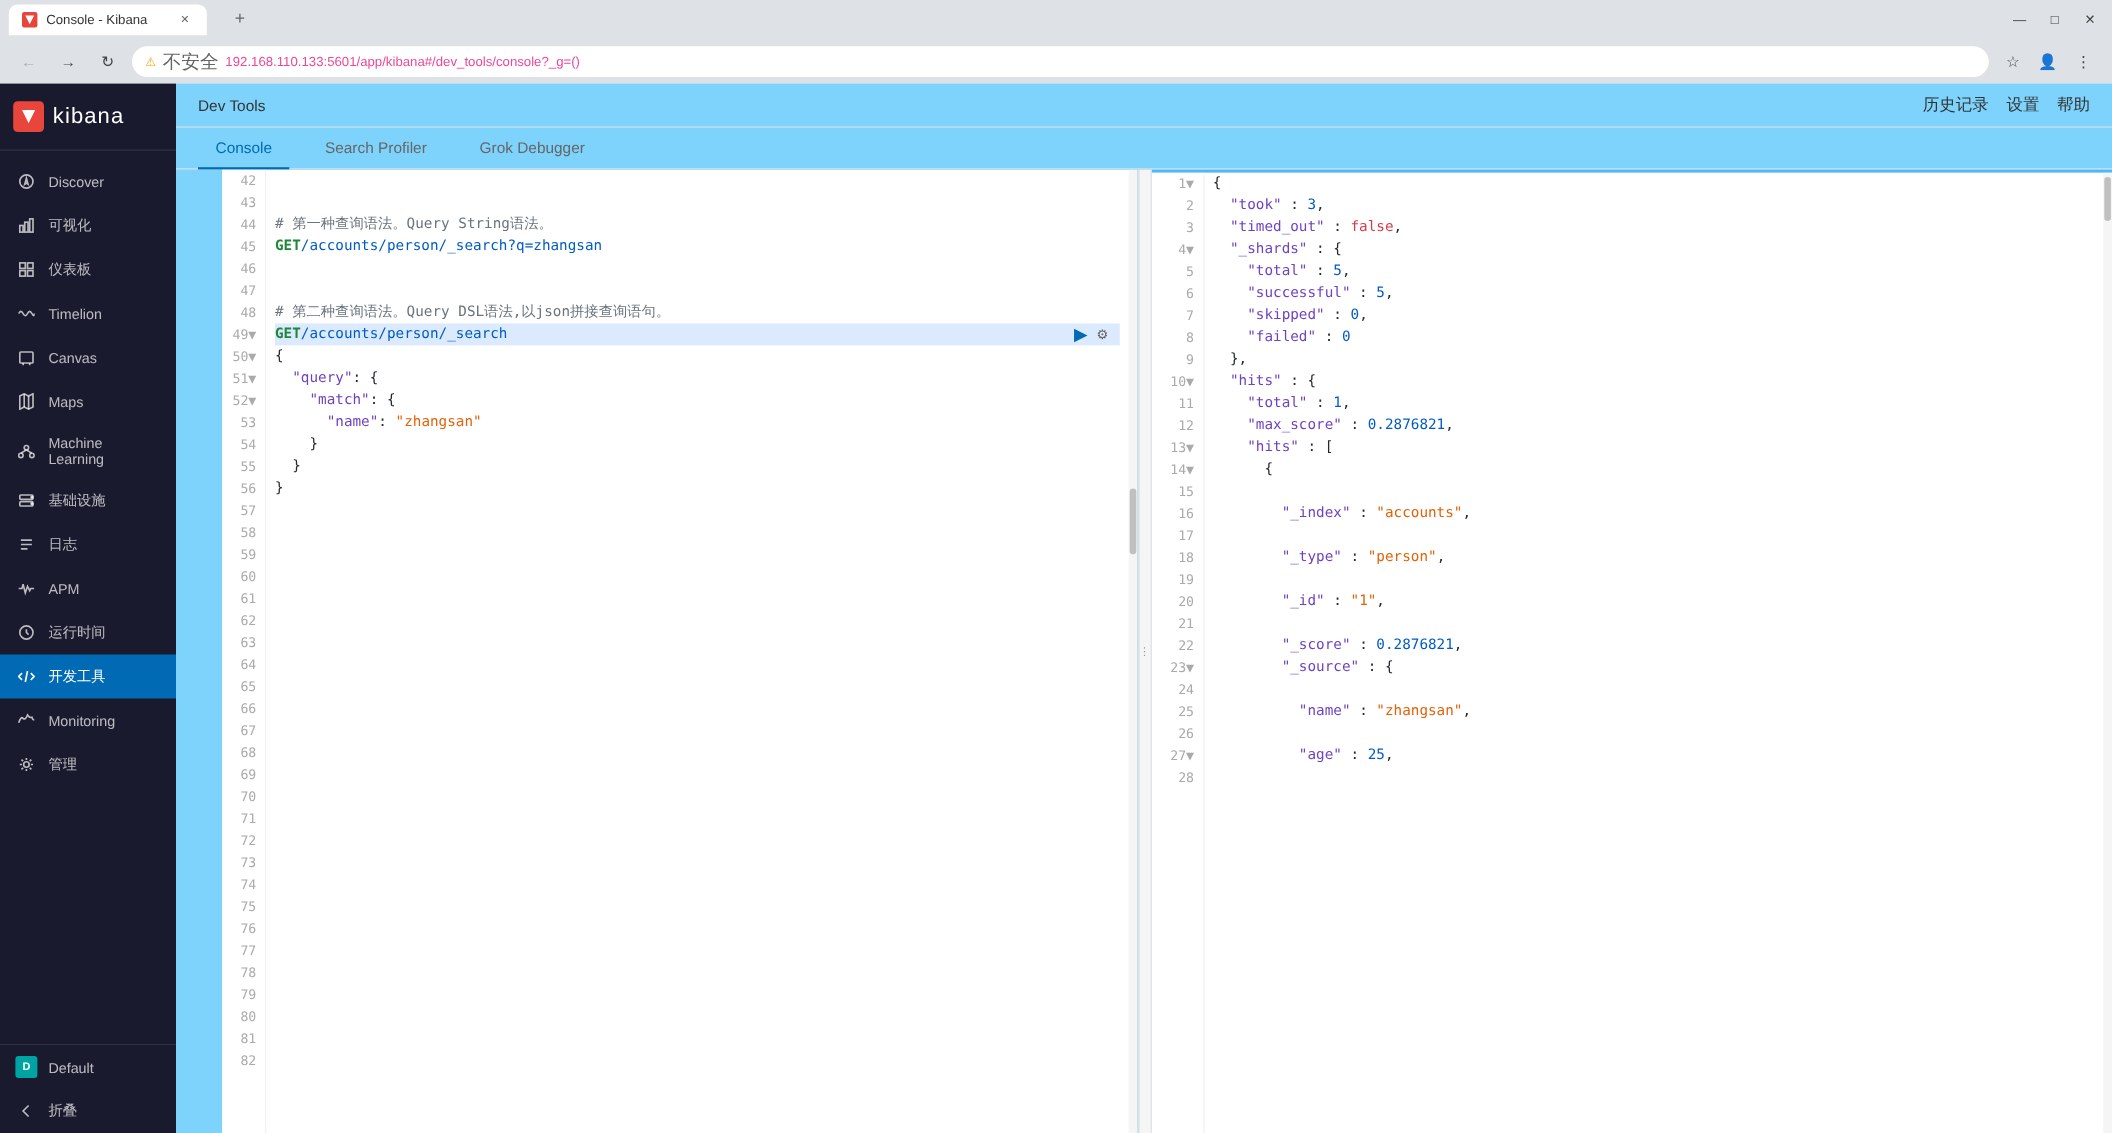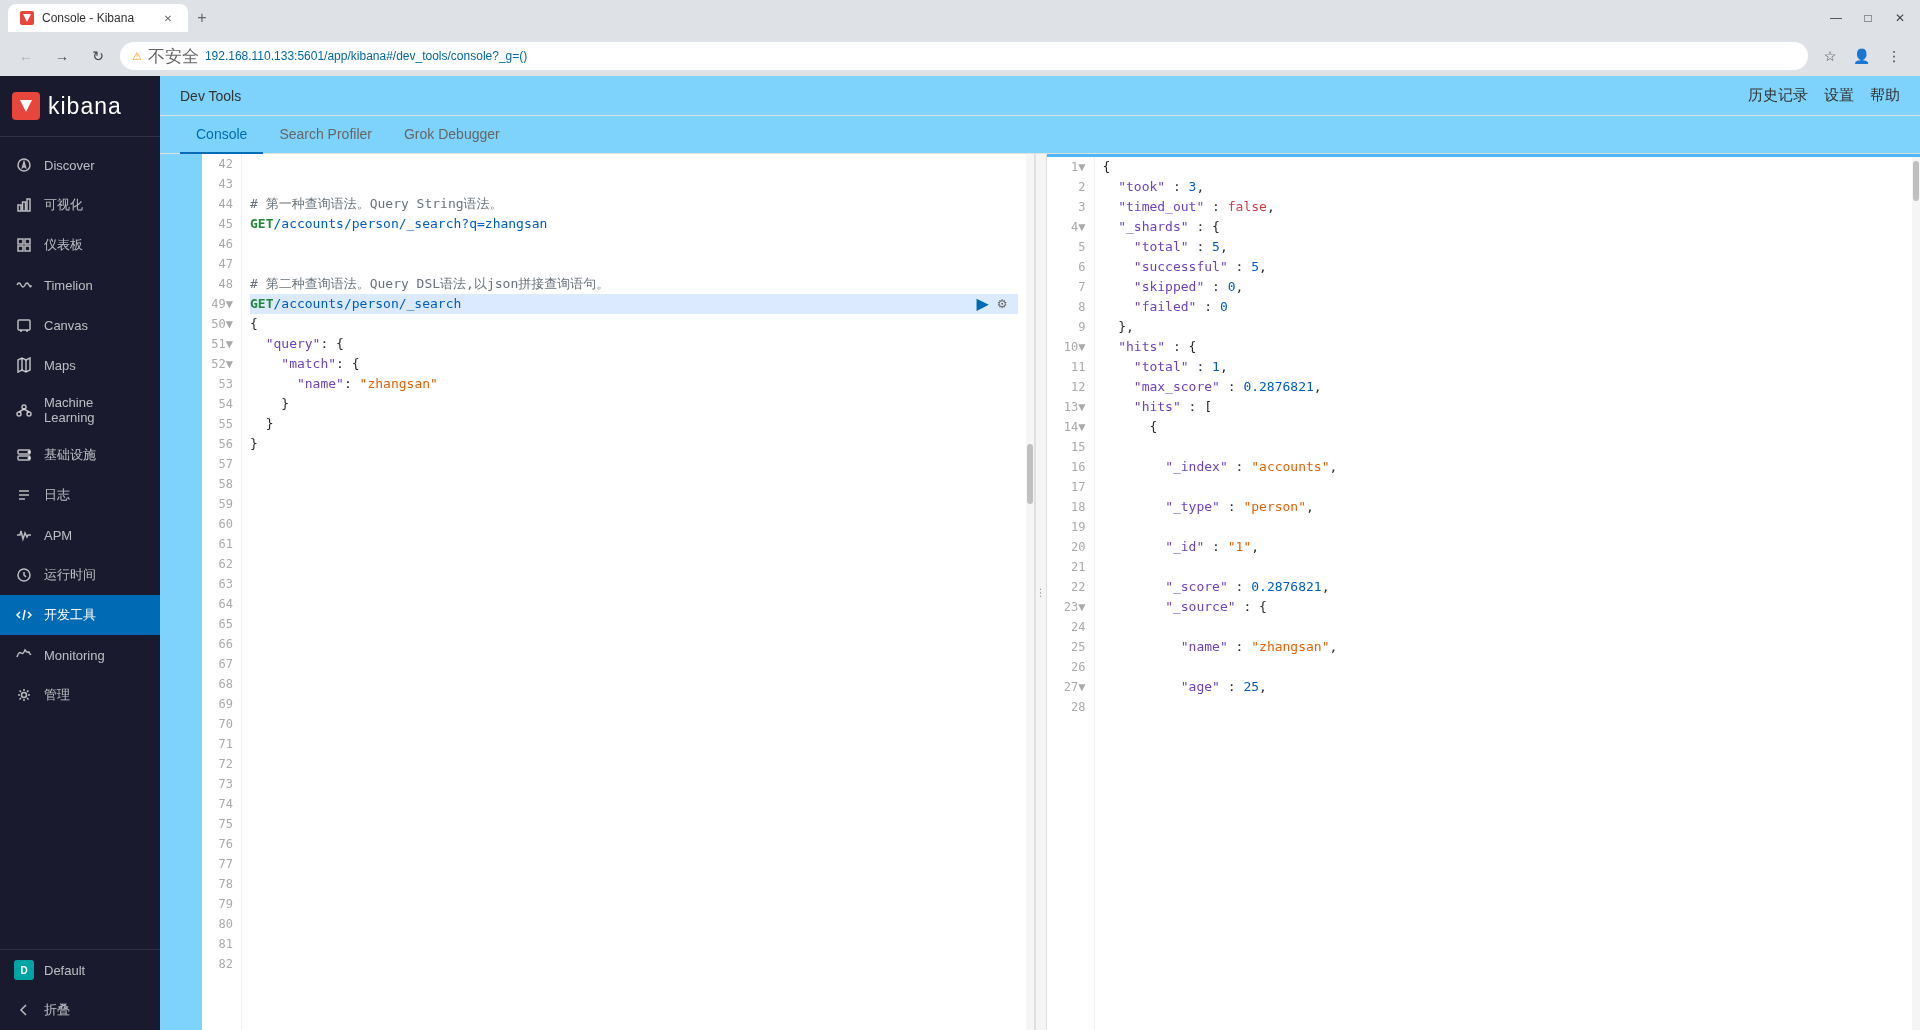--- a/index.html
+++ b/index.html
@@ -1,62 +1,62 @@
 <!DOCTYPE html>
 <html><head>
   <meta charset="utf-8">
   <style>
     * { margin: 0; padding: 0; box-sizing: border-box; }
     body { font-family: -apple-system, BlinkMacSystemFont, 'Segoe UI', sans-serif; background: #f5f5f5; overflow: hidden; }
 
     
     .browser-chrome { background: #dee1e6; }
-    .browser-titlebar { display: flex; align-items: center; height: 36px; padding: 0 8px; background: #dee1e6; }
+    .browser-titlebar { display: flex; align-items: center; height: 36px; padding: 0 8px; background: #dee1e6; gap: 16px; }
     .browser-tab { display: flex; align-items: center; background: #fff; border-radius: 8px 8px 0 0; padding: 0 12px; height: 28px; font-size: 12px; color: #333; gap: 8px; min-width: 180px; }
     .browser-tab-icon { width: 14px; height: 14px; background: #e8453c; border-radius: 2px; display: flex; align-items: center; justify-content: center; }
     .browser-tab-close { width: 16px; height: 16px; border-radius: 50%; display: flex; align-items: center; justify-content: center; font-size: 10px; color: #666; cursor: pointer; margin-left: auto; }
     .browser-tab-new { width: 28px; height: 28px; display: flex; align-items: center; justify-content: center; font-size: 16px; color: #666; cursor: pointer; }
     .browser-window-controls { margin-left: auto; display: flex; gap: 8px; }
     .browser-window-btn { width: 24px; height: 24px; display: flex; align-items: center; justify-content: center; font-size: 12px; color: #444; cursor: pointer; }
 
     .browser-addressbar { display: flex; align-items: center; height: 40px; padding: 0 12px; gap: 8px; background: #dee1e6; }
     .browser-nav-btn { width: 28px; height: 28px; display: flex; align-items: center; justify-content: center; border-radius: 50%; cursor: pointer; color: #444; font-size: 14px; }
     .browser-nav-btn.disabled { color: #aaa; cursor: default; }
     .browser-url-bar { flex: 1; height: 28px; background: #fff; border-radius: 14px; display: flex; align-items: center; padding: 0 12px; font-size: 12px; color: #333; gap: 6px; }
     .browser-url-lock { color: #f59e0b; font-size: 11px; }
-    .browser-url-text { color: #0369a1; }
+    .browser-url-text { color: #ec4899; }
     .browser-actions { display: flex; gap: 4px; }
     .browser-action-btn { width: 28px; height: 28px; display: flex; align-items: center; justify-content: center; color: #444; font-size: 14px; cursor: pointer; }
 
     
     .app { display: flex; height: calc(1030px - 76px); }
 
     
     .sidebar { width: 160px; background: #1a1a2e; display: flex; flex-direction: column; flex-shrink: 0; }
     .sidebar-logo { display: flex; align-items: center; gap: 8px; padding: 16px 12px; border-bottom: 1px solid rgba(255,255,255,0.1); }
     .sidebar-logo-icon { width: 28px; height: 28px; background: #e8453c; border-radius: 4px; display: flex; align-items: center; justify-content: center; }
     .sidebar-logo-icon svg { fill: white; }
-    .sidebar-logo-text { color: white; font-size: 23px; font-weight: 300; letter-spacing: 1px; }
+    .sidebar-logo-text { color: white; font-size: 20px; font-weight: 300; letter-spacing: 1px; }
     .sidebar-nav { flex: 1; overflow-y: auto; padding: 8px 0; }
     .sidebar-item { display: flex; align-items: center; gap: 10px; padding: 10px 14px; cursor: pointer; color: rgba(255,255,255,0.7); font-size: 13px; transition: background 0.15s; }
     .sidebar-item.active { background: #006BB4; color: white; }
     .sidebar-item-icon { width: 20px; height: 20px; display: flex; align-items: center; justify-content: center; flex-shrink: 0; }
     .sidebar-bottom { border-top: 1px solid rgba(255,255,255,0.1); }
     .sidebar-bottom-item { display: flex; align-items: center; gap: 10px; padding: 10px 14px; cursor: pointer; color: rgba(255,255,255,0.7); font-size: 13px; }
     .sidebar-avatar { width: 20px; height: 20px; background: #00a3a3; border-radius: 3px; display: flex; align-items: center; justify-content: center; color: white; font-size: 10px; font-weight: bold; }
 
     
     .main-content { flex: 1; display: flex; flex-direction: column; background: #7dd3fc; overflow: hidden; }
     .main-header { display: flex; align-items: center; justify-content: space-between; padding: 10px 20px; border-bottom: 1px solid #e0e0e0; }
     .main-header-title { font-size: 14px; color: #333; font-weight: 400; }
     .main-header-actions { display: flex; gap: 16px; }
     .main-header-action { font-size: 15px; color: #333; cursor: pointer; }
 
     
-    .dev-tools-tabs { display: flex; gap: 0; border-bottom: 1px solid #e0e0e0; padding: 0 20px; }
+    .dev-tools-tabs { display: flex; gap: 16px; border-bottom: 1px solid #e0e0e0; padding: 0 20px; }
     .dev-tools-tab { padding: 10px 16px; font-size: 14px; color: #666; cursor: pointer; border-bottom: 2px solid transparent; margin-bottom: -1px; }
     .dev-tools-tab.active { color: #006BB4; border-bottom: 2px solid #006BB4; font-weight: 500; }
 
     
     .editor-area { display: flex; flex: 1; overflow: hidden; }
     .left-panel { flex: 1; display: flex; flex-direction: column; border-right: 1px solid #e0e0e0; overflow: hidden; position: relative; }
     .right-panel { flex: 1; display: flex; flex-direction: column; overflow: hidden; }
 
     
     .code-editor { flex: 1; overflow: auto; font-family: 'Consolas', 'Monaco', monospace; font-size: 13px; background: #fff; position: relative; display: flex; margin-left: 42px; }

